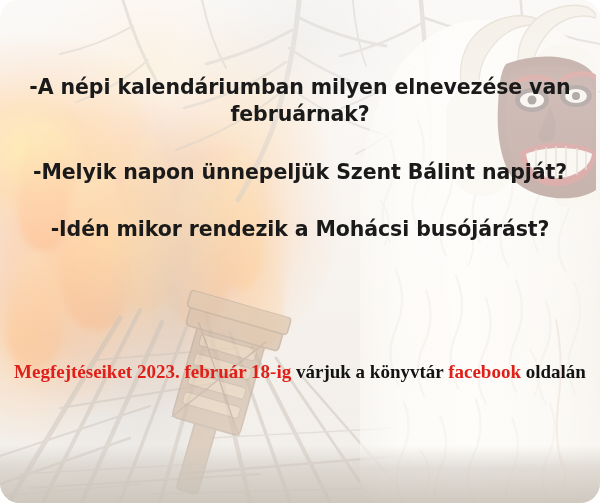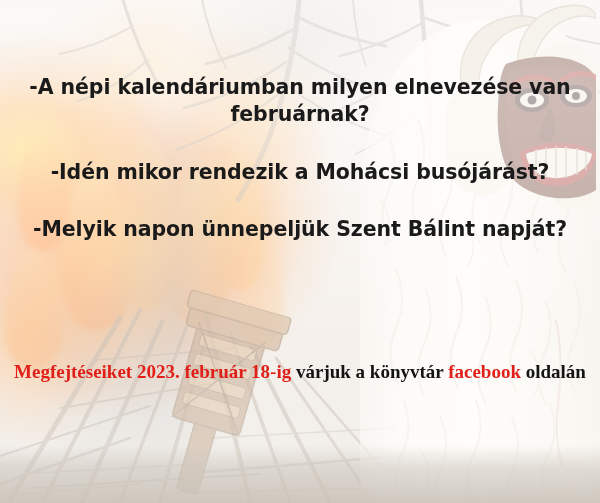--- a/index.html
+++ b/index.html
@@ -11,20 +11,21 @@
   body {
     font-family: "Liberation Sans", sans-serif;
   }
 
   .poster {
     position: relative;
     width: 600px;
     height: 503px;
     overflow: hidden;
     background: #fef9c3;
+    border-radius: 20px;
   }
 
   
   .bg-layer {
     position: absolute;
     inset: 0;
     pointer-events: none;
   }
 
   
@@ -369,22 +370,22 @@
   </svg>
 
   <div class="bg-layer bg-veil"></div>
   <div class="bg-layer bg-veil-strong"></div>
   <div class="bg-ground"></div>
 
   <div class="content">
 
     <div class="questions">
       <p class="question q1">-A népi kalendáriumban milyen elnevezése van februárnak?</p>
+      <p class="question q2">-Melyik napon ünnepeljük Szent Bálint napját?</p>
       <p class="question q3">-Idén mikor rendezik a Mohácsi busójárást?</p>
-      <p class="question q2">-Melyik napon ünnepeljük Szent Bálint napját?</p>
     </div>
 
     <div class="cta">
       <span class="line">
         <span class="hl">Megfejtéseiket 2023. február 18-ig</span><span> várjuk a könyvtár </span><span class="hl">facebook</span><span> oldalán</span>
       </span>
     </div>
 
   </div>
 </div>

